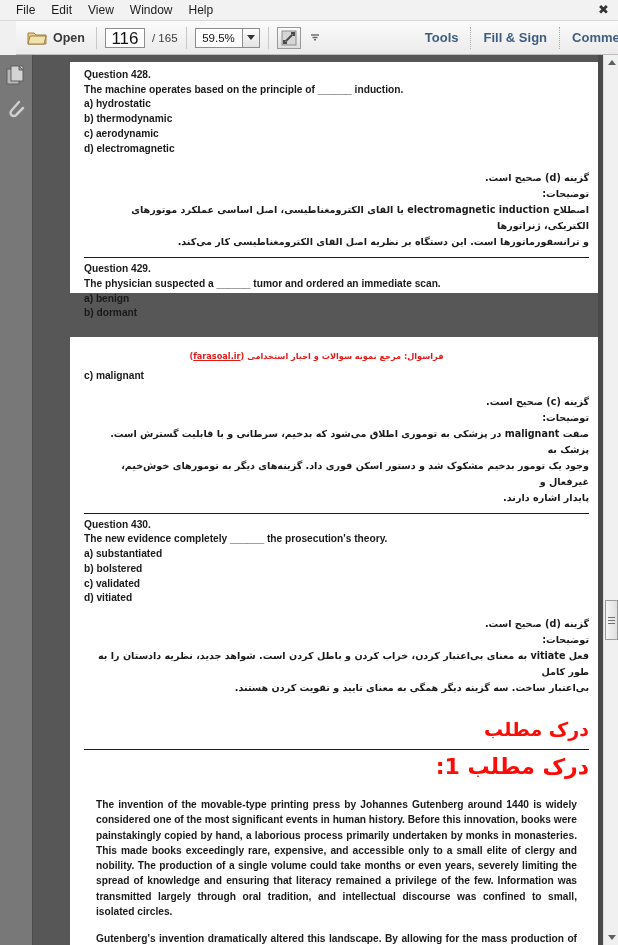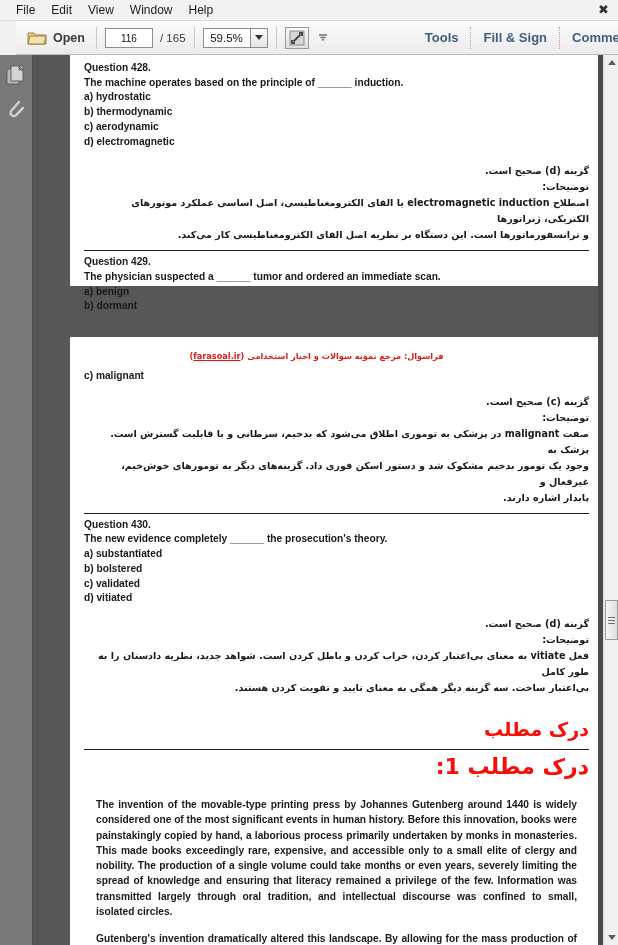--- a/index.html
+++ b/index.html
@@ -87,24 +87,24 @@
   .folder-icon {
     width: 20px; height: 16px;
     position: relative;
   }
   .open-label {
     font-size: 12.5px;
     font-weight: bold;
     color: #3a3a3a;
   }
   .page-box {
-    width: 48px; height: 20px;
+    width: 40px; height: 20px;
     border: 1px solid #8d8d8d;
     background: #fff;
-    font-size: 10px;
+    font-size: 17px;
     color: #111;
     text-align: center;
     line-height: 20px;
     box-sizing: border-box;
   }
   .page-total {
     font-size: 11.5px;
     color: #3a3a3a;
     margin-left: 7px;
     white-space: nowrap;
@@ -196,21 +196,21 @@
     background: #575757;
     overflow: hidden;
   }
   .page {
     position: absolute;
     left: 37px;
     width: 533px;
     background: #ffffff;
     box-sizing: border-box;
   }
-  #page-a { top: 0; height: 231px; }
+  #page-a { top: 7px; height: 231px; }
   #page-b { top: 282px; height: 608px; }
 
   .page-inner {
     padding: 0 14px;
     box-sizing: border-box;
   }
 
   
   .ltr {
     direction: ltr;

